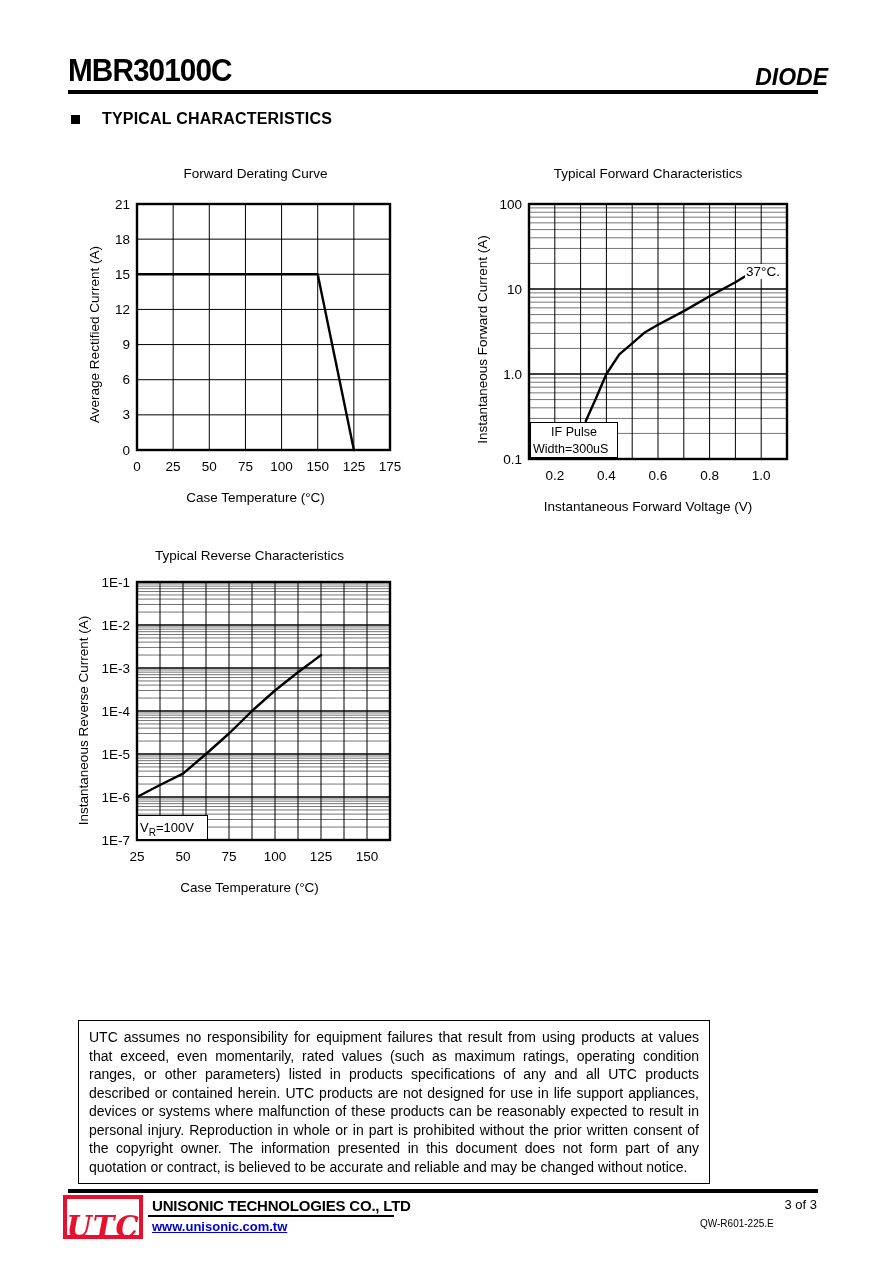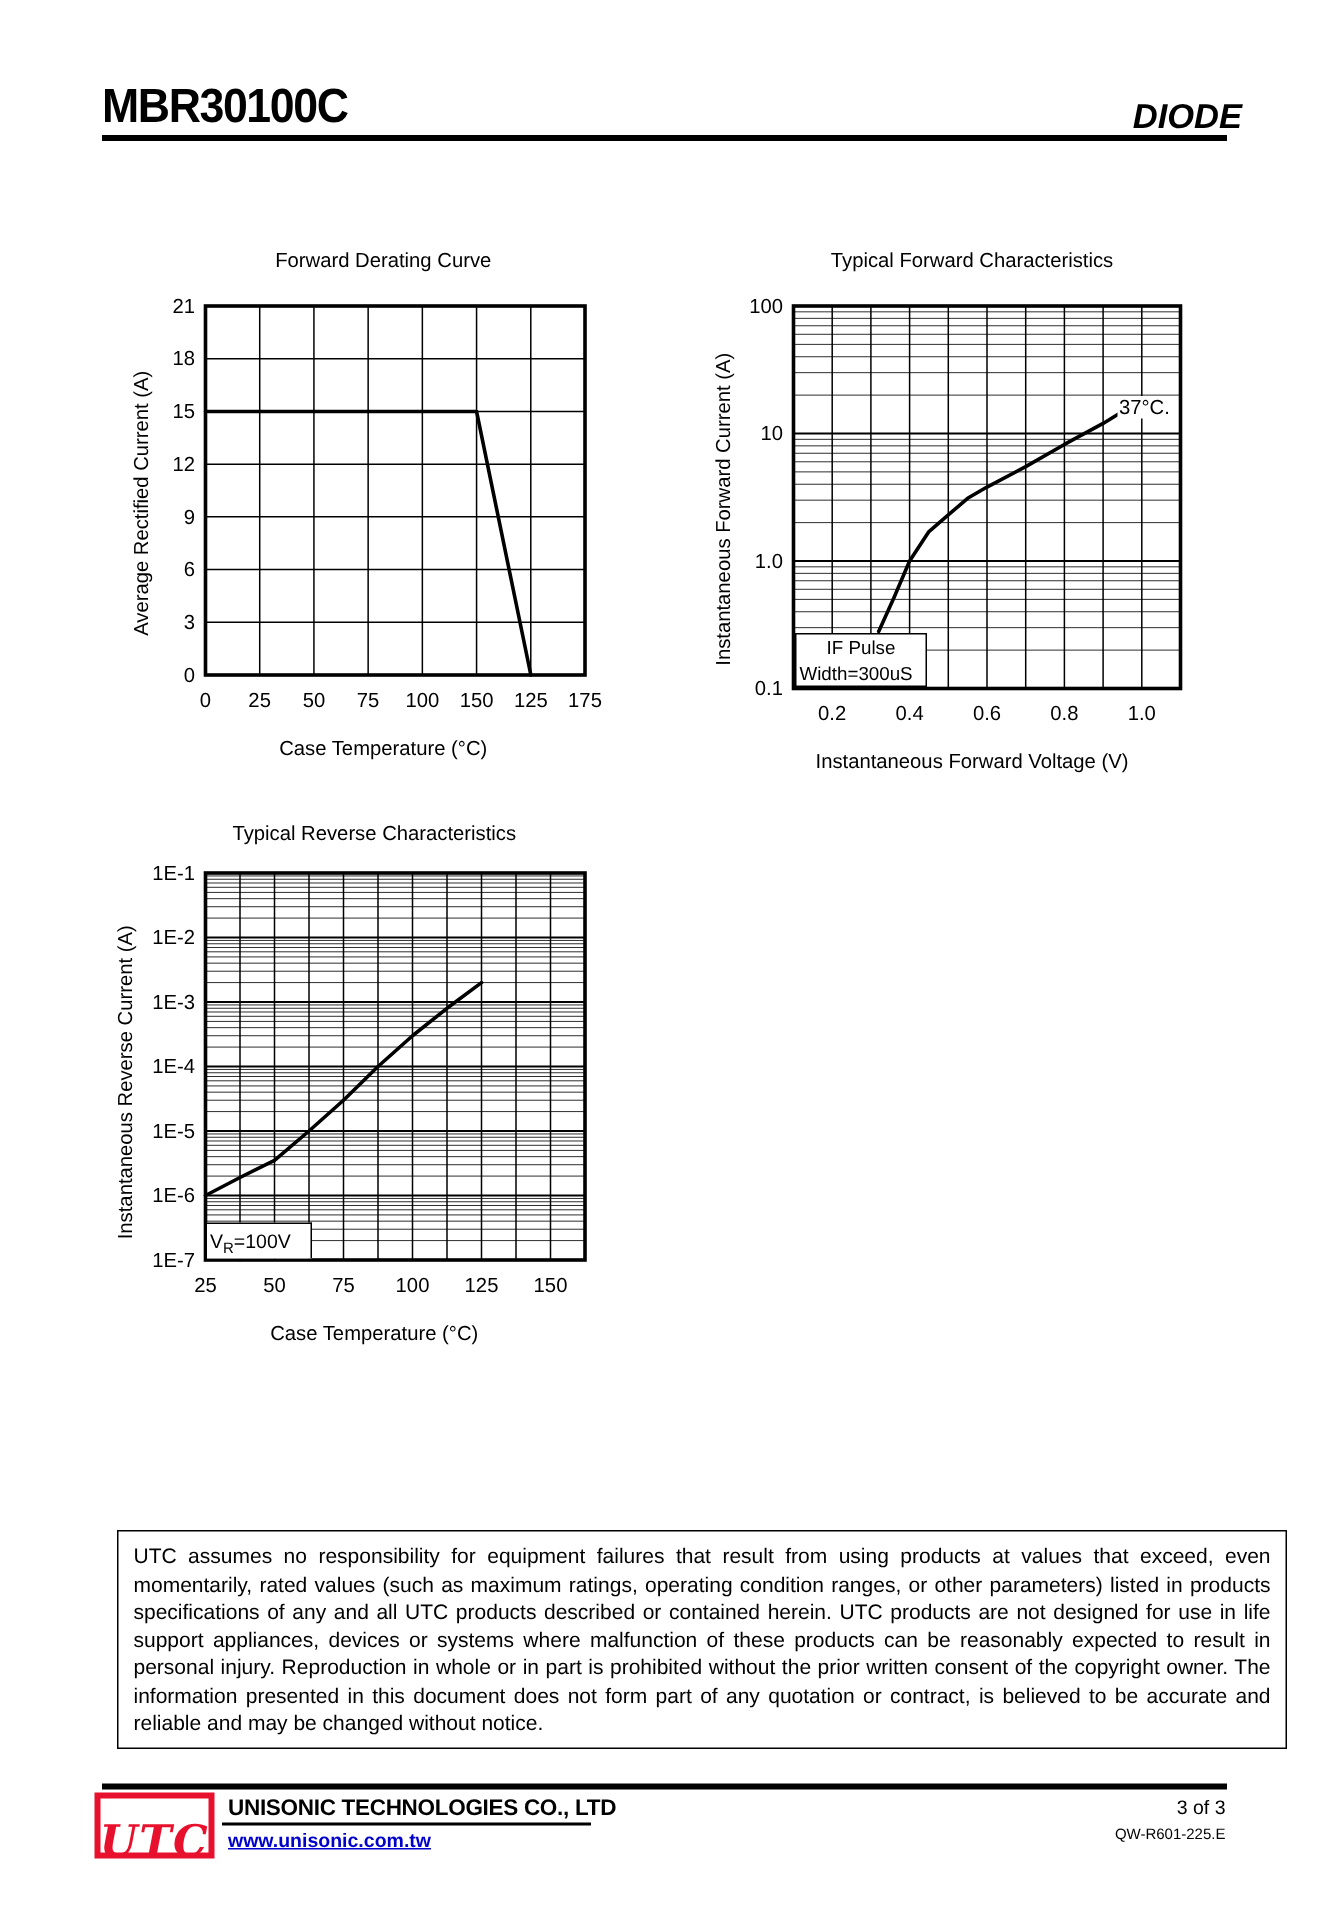--- a/index.html
+++ b/index.html
@@ -27,41 +27,45 @@
   .xlab{font-size:13.5px;margin-top:2px;}
   svg text.tick{font-family:"Liberation Sans",sans-serif;font-size:13.5px;fill:#000;}
 
   .ann-temp{position:absolute;left:250px;top:68px;font-size:13.5px;background:#fff;padding:0 1px;}
   .ann-pulse{position:absolute;left:35px;top:226px;width:88px;height:36px;border:1px solid #000;background:#fff;font-size:12.5px;line-height:17px;padding:1px 2px;box-sizing:border-box;}
   .ann-pulse .l1{text-align:center;}
   .ann-vr{position:absolute;left:41px;top:241px;width:70px;height:24px;border:1px solid #000;border-left:none;border-bottom:none;background:#fff;font-size:13px;line-height:23px;padding-left:2px;box-sizing:border-box;}
   .ann-vr sub{font-size:10px;}
 
   
-  .disclaimer{position:absolute;left:78px;top:1020px;width:780px;box-sizing:border-box;border:1px solid #000;padding:7px 10px;font-size:14px;line-height:18.5px;text-align:justify;}
+  .disclaimer{position:absolute;left:78px;top:1020px;width:632px;box-sizing:border-box;border:1px solid #000;padding:7px 10px;font-size:14px;line-height:18.5px;text-align:justify;}
 
   
   .footer-rule{position:absolute;left:68px;top:1189px;width:750px;height:4px;background:#000;}
   .logo{position:absolute;left:63px;top:1195px;width:80px;height:44px;box-sizing:border-box;border:4px solid #e8112d;display:flex;align-items:center;justify-content:center;background:#fff;}
   .logo span{font-family:"DejaVu Serif",serif;font-style:italic;font-weight:bold;font-size:29px;color:#e8112d;letter-spacing:1px;line-height:1;margin-top:20px;}
   .company{position:absolute;left:152px;top:1197px;font-size:15px;font-weight:bold;letter-spacing:-.2px;}
   .company-rule{position:absolute;left:148px;top:1215px;width:246px;height:2px;background:#000;}
   .site{position:absolute;left:152px;top:1219px;font-size:13px;font-weight:bold;color:#0000cc;text-decoration:underline;}
   .pagenum{position:absolute;left:720px;top:1197px;width:97px;text-align:right;font-size:13px;}
-  .doccode{position:absolute;left:700px;top:1218px;width:117px;text-align:right;font-size:10px;}
+  .doccode{position:absolute;left:700px;top:1218px;width:117px;text-align:left;font-size:10px;}
 </style>
 </head>
 <body>
 
 <div id="page">
 
   <div class="doc-title">MBR30100C</div>
   <div class="doc-type">DIODE</div>
   <div class="header-rule"></div>
 
+  <div class="section">
+    <span class="bullet"></span>
+    <span class="section-label">TYPICAL CHARACTERISTICS</span>
+  </div>
 
   <div class="chart" style="left:81px;top:164px;">
     <div class="ycol">
         <span>Average Rectified Current (A)</span>
       </div>
     <div class="cmain">
       <div class="ctitle">Forward Derating Curve</div>
       <div class="plotwrap">
         <svg width="297" height="288">
             <line x1="30" y1="8" x2="30" y2="254" stroke="#000" stroke-width="1"></line>

